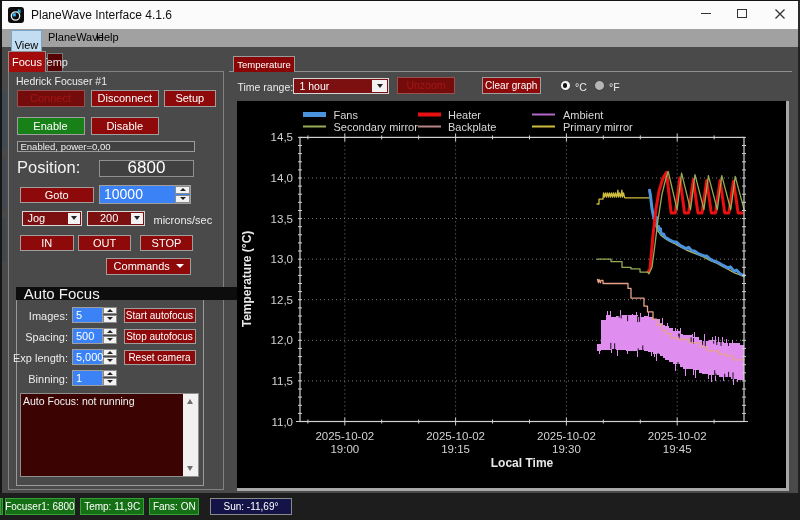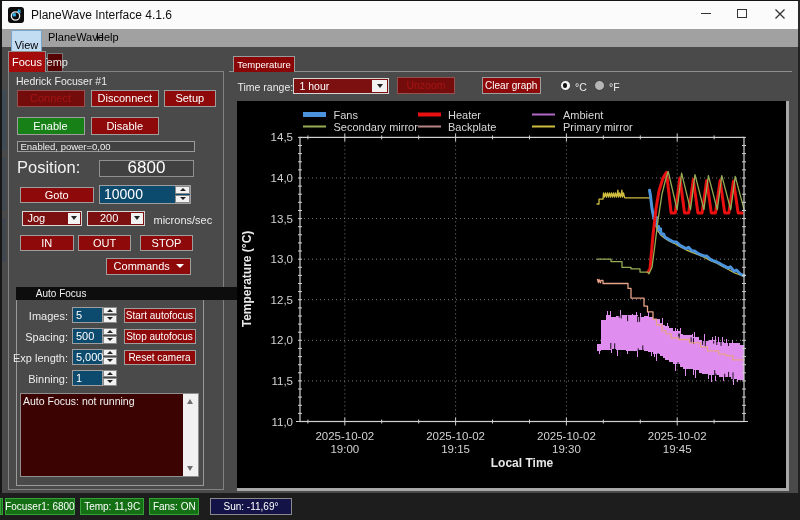--- a/index.html
+++ b/index.html
@@ -1,19 +1,19 @@
 <!DOCTYPE html>
 <html><head><meta charset="utf-8"><style>
 *{margin:0;padding:0;box-sizing:border-box}
 html,body{width:800px;height:520px;overflow:hidden}
 body{font-family:"Liberation Sans",sans-serif;background:#4a4a4a;position:relative}
 .abs{position:absolute}
 .btn{position:absolute;background:#8e0909;border:1px solid #9e9e9e;color:#fff;font-size:11px;display:flex;align-items:center;justify-content:center;white-space:nowrap}
 .btn.dis{background:#750c0c;border-color:#995050;color:#a51414}
-.inp{position:absolute;background:#0c4a6e;border:1px solid #9e9e9e;color:#fff;display:flex;align-items:center}
+.inp{position:absolute;background:#3b82f6;border:1px solid #9e9e9e;color:#fff;display:flex;align-items:center}
 .lbl{position:absolute;color:#ececec;font-size:11px;white-space:nowrap}
 .drop{position:absolute;background:#7c1010;border:1px solid #d6d6d6;color:#fff;font-size:11px;display:flex;align-items:center}
 .droparrow{position:absolute;right:1px;top:1px;bottom:1px;background:#f2f2f2;display:flex;align-items:center;justify-content:center}
 .tri-dn{width:0;height:0;border-left:3.5px solid transparent;border-right:3.5px solid transparent;border-top:4px solid #222}
 .tri-up-s{width:0;height:0;border-left:3px solid transparent;border-right:3px solid transparent;border-bottom:3.5px solid #222}
 .tri-dn-s{width:0;height:0;border-left:3px solid transparent;border-right:3px solid transparent;border-top:3.5px solid #222}
 .spinbtns{position:absolute;display:flex;flex-direction:column;justify-content:space-between}
 .spinbtns>div{background:#f2f2f2;border:1px solid #8a8a8a;display:flex;align-items:center;justify-content:center}
 .statgreen{position:absolute;background:#157015;border:1px solid #35a035;color:#fff;font-size:10px;display:flex;align-items:center;justify-content:center;white-space:nowrap}
 </style></head><body>
@@ -76,21 +76,21 @@
 <div class="drop" style="left:87px;top:211px;width:58px;height:14.5px;padding-left:12px">200<span class="droparrow" style="width:12px">
       <span class="tri-dn"></span>
     </span></div>
 <div class="lbl" style="left:153.5px;top:213.5px">microns/sec</div>
 <div class="btn" style="left:20px;top:235px;width:53.5px;height:15.5px">IN</div>
 <div class="btn" style="left:78px;top:235px;width:53px;height:15.5px">OUT</div>
 <div class="btn" style="left:140px;top:235px;width:53px;height:15.5px">STOP</div>
 <div class="btn" style="left:106.3px;top:258px;width:85px;height:16.5px">Commands&nbsp;&nbsp;<span style="width:0;height:0;border-left:4px solid transparent;border-right:4px solid transparent;border-top:4.5px solid #fff"></span></div>
 
 <div class="abs" style="left:15.8px;top:286.5px;width:188.5px;height:199.5px;border:1px solid #9a9a9a"></div>
-<div class="abs" style="left:15.8px;top:286.5px;width:221px;height:13px;background:#0d0d0d;color:#f0f0f0;font-size:10px;line-height:13px;padding-left:20px">Auto Focus</div>
+<div class="abs" style="left:15.8px;top:286.5px;width:221px;height:13px;background:#0d0d0d;color:#f0f0f0;font-size:15px;line-height:13px;padding-left:8px">Auto Focus</div>
 <div class="lbl" style="left:0;top:310px;width:68px;text-align:right">Images:</div>
 <div class="lbl" style="left:0;top:331px;width:68px;text-align:right">Spacing:</div>
 <div class="lbl" style="left:0;top:352px;width:68px;text-align:right">Exp length:</div>
 <div class="lbl" style="left:0;top:373px;width:68px;text-align:right">Binning:</div>
 <div class="inp" style="left:71.9px;top:306.5px;width:31.5px;height:16px;font-size:11px;padding-left:3px">5</div>
 <div class="inp" style="left:71.9px;top:327.5px;width:31.5px;height:16px;font-size:11px;padding-left:3px">500</div>
 <div class="inp" style="left:71.9px;top:348.5px;width:31.5px;height:16px;font-size:11px;padding-left:3px">5,000</div>
 <div class="inp" style="left:71.9px;top:369.5px;width:31.5px;height:16px;font-size:11px;padding-left:3px">1</div>
 <div class="spinbtns" style="left:103.4px;top:306.5px;width:14px;height:16px">
   <div style="height:7.5px">

